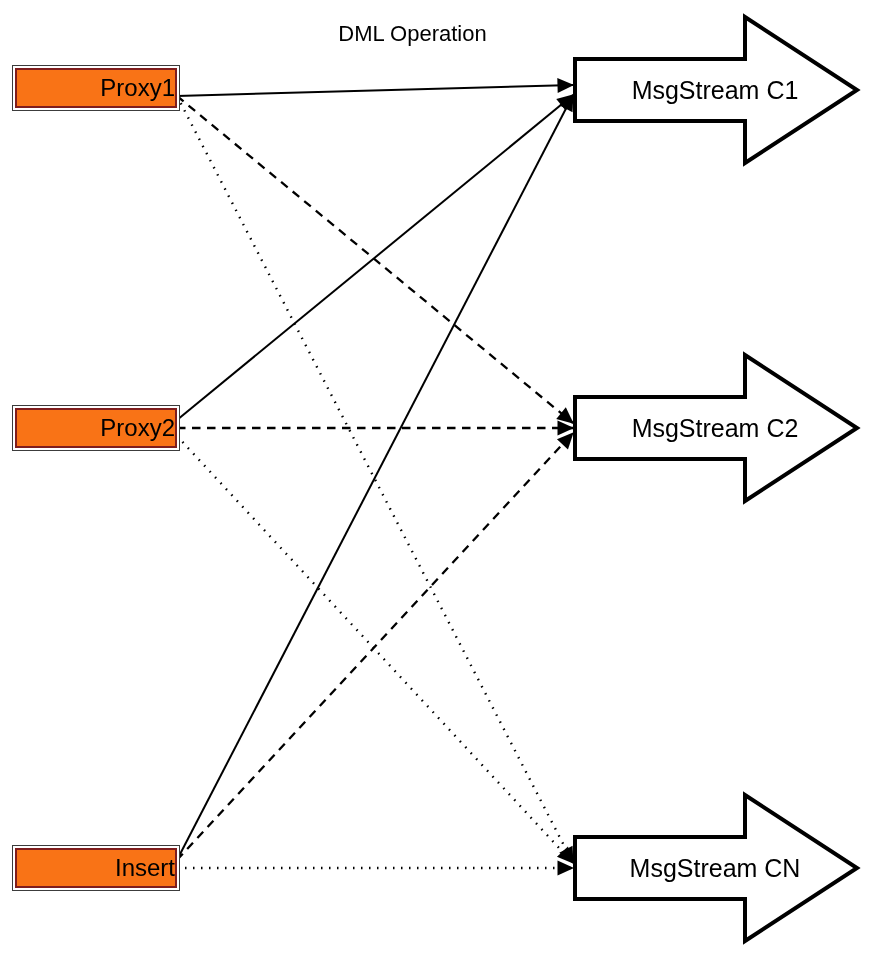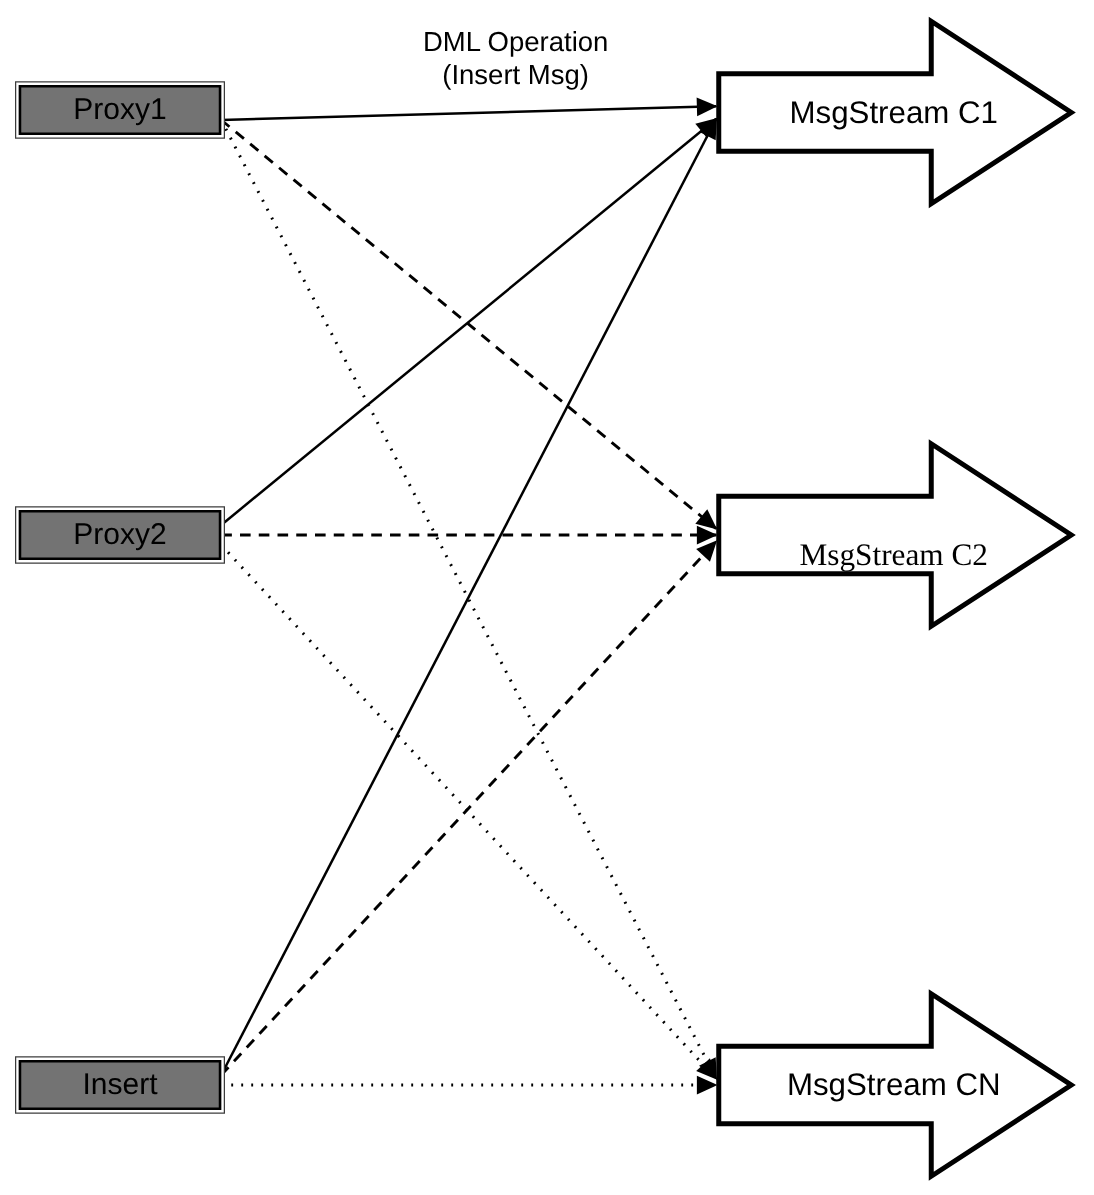--- a/index.html
+++ b/index.html
@@ -20,44 +20,44 @@
   .edge-dotted { stroke: #000; stroke-width: 2.4; fill: none; stroke-dasharray: 1.5 6.5; }
 
   .stream-shape { fill: #ffffff; stroke: #000000; stroke-width: 4; stroke-linejoin: miter; }
 
   .proxy {
     position: absolute;
     left: 15px;
     width: 162px;
     height: 40px;
     box-sizing: border-box;
-    background: #737373;
-    border: 2px solid #000000;
+    background: #f97316;
+    border: 2px solid #7f1d1d;
     box-shadow: 0 0 0 2px #ffffff, 0 0 0 3px #3c3c3c;
     display: flex;
     align-items: center;
-    justify-content: center;
+    justify-content: flex-end;
     font-size: 24px;
   }
   #proxy-proxy1 { top: 68px; }
   #proxy-proxy2 { top: 408px; }
   #proxy-proxyk { top: 848px; }
 
   .stream-label {
     position: absolute;
     left: 583px;
     width: 264px;
     height: 62px;
     line-height: 62px;
     text-align: center;
     font-size: 25px;
     white-space: nowrap;
   }
   #label-c1 { top: 59px; }
-  #label-c2 { top: 414px; font-family: Liberation Serif, serif; }
+  #label-c2 { top: 397px; }
   #label-cn { top: 837px; }
 
   .annotation {
     position: absolute;
     left: 285px;
     top: 21px;
     width: 255px;
     text-align: center;
     font-size: 22px;
     line-height: 26px;
@@ -87,21 +87,20 @@
       </g>
     <g id="stream-shapes">
         <polygon points="575,59 745,59 745,17 857,90 745,163 745,121 575,121" class="stream-shape" stroke="#000000"></polygon>
         <polygon points="575,397 745,397 745,355 857,428 745,501 745,459 575,459" class="stream-shape" stroke="#000000"></polygon>
         <polygon points="575,837 745,837 745,795 857,868 745,941 745,899 575,899" class="stream-shape" stroke="#000000"></polygon>
       </g>
   </svg>
 
   <div class="annotation">
     <div>DML Operation</div>
-    <div>(Insert Msg)</div>
   </div>
 
   <div class="proxy" id="proxy-proxy1">
     <span>Proxy1</span>
   </div>
   <div class="proxy" id="proxy-proxy2">
     <span>Proxy2</span>
   </div>
   <div class="proxy" id="proxy-proxyk">
     <span>Insert</span>

